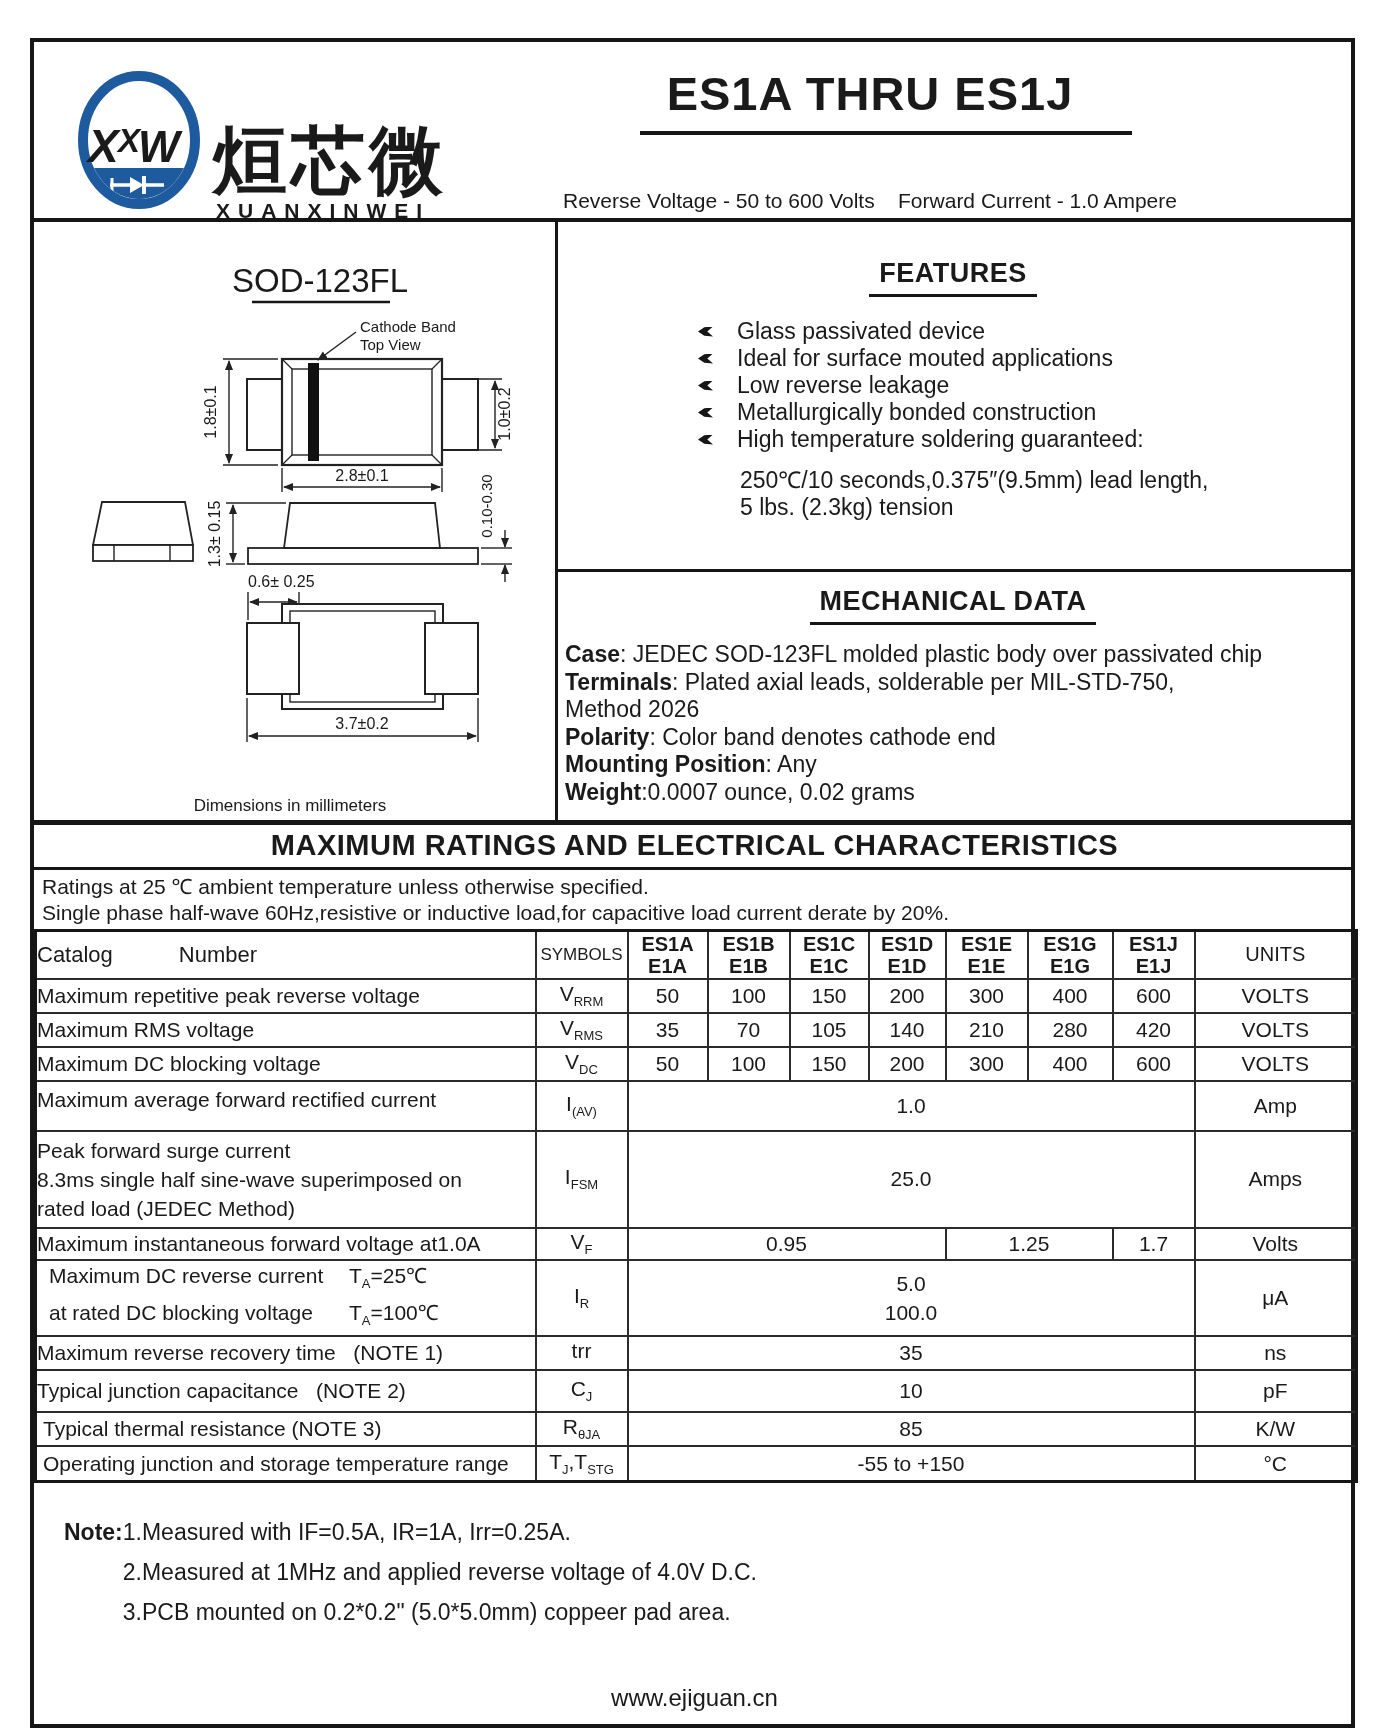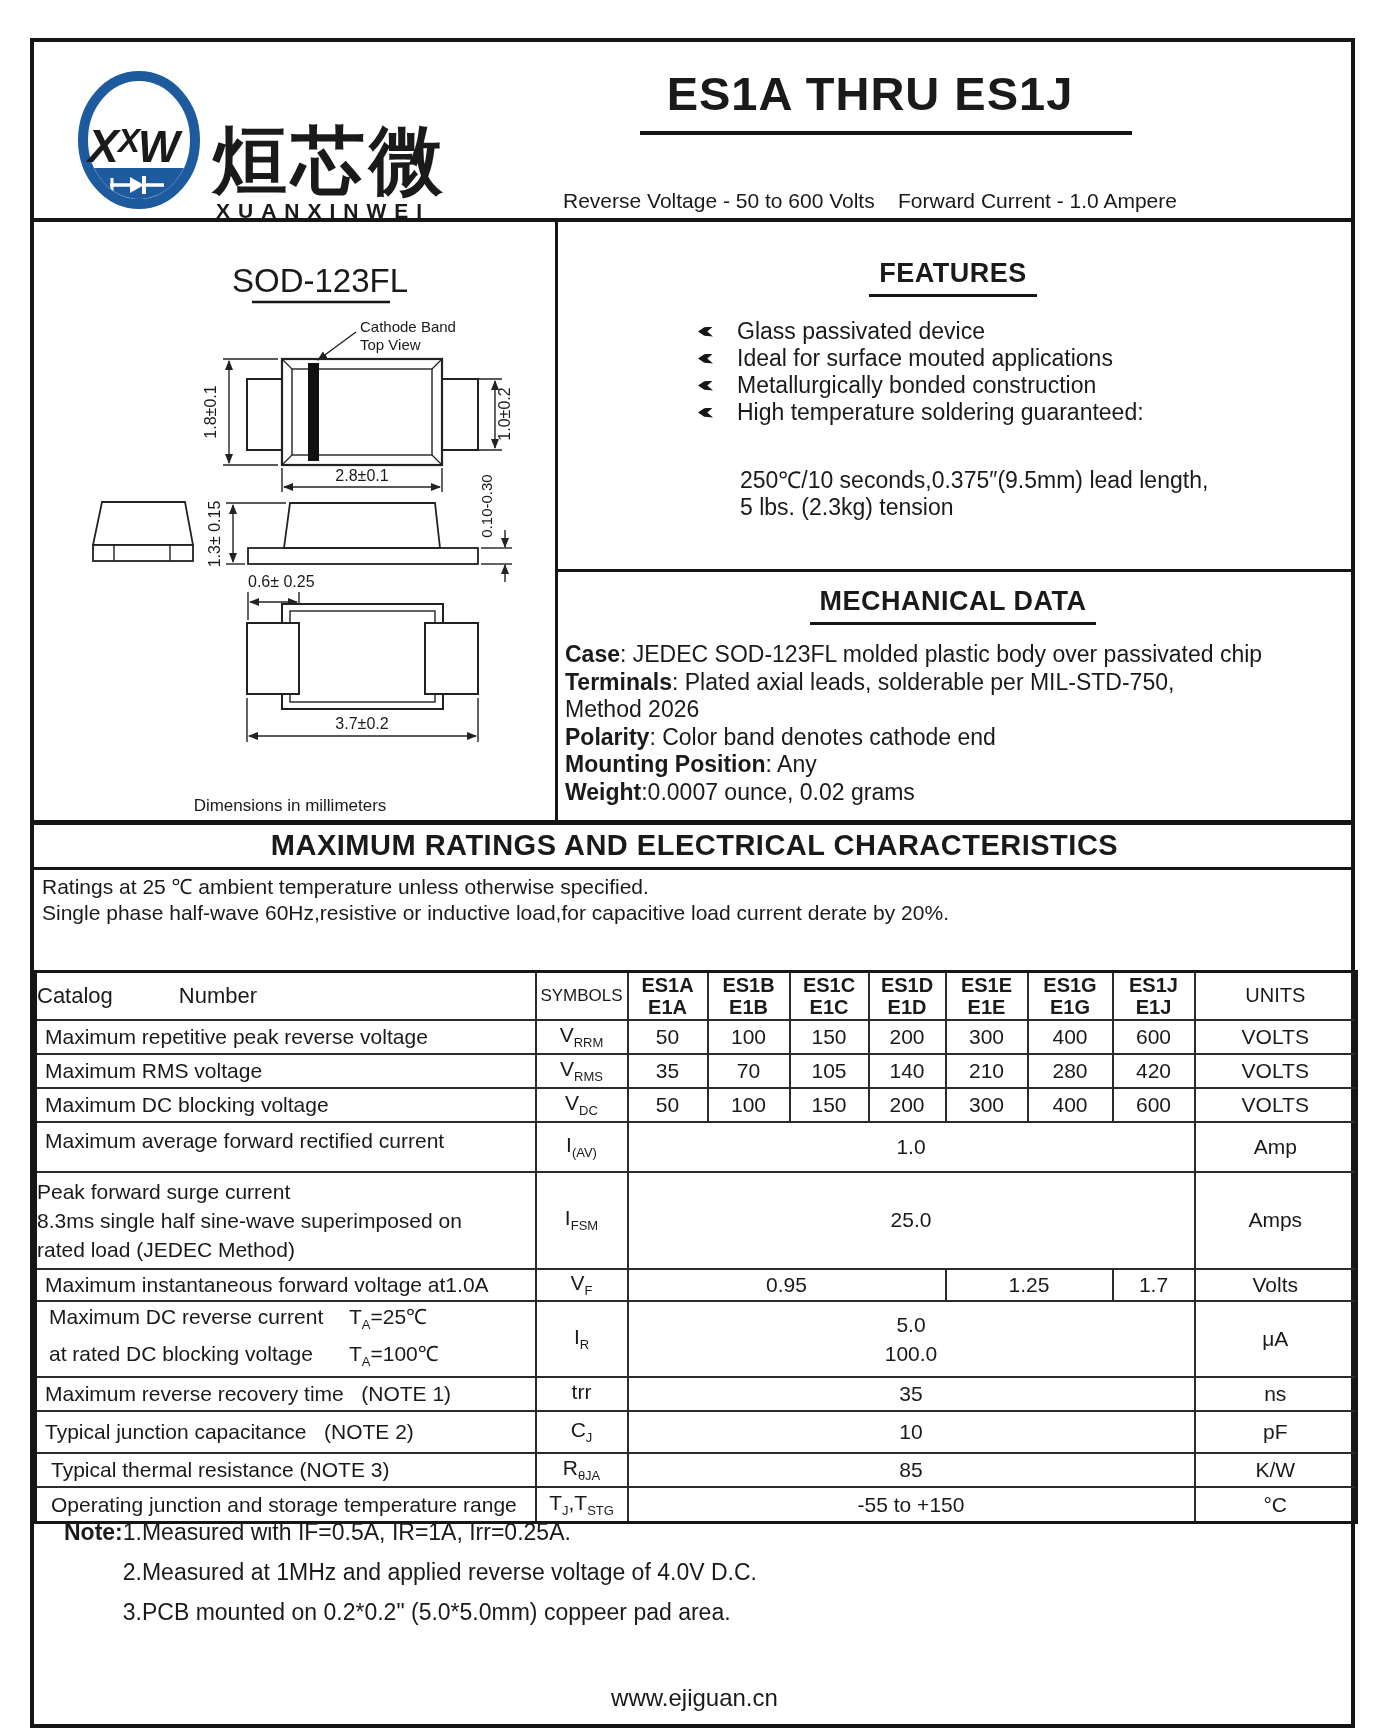--- a/index.html
+++ b/index.html
@@ -27,27 +27,27 @@
   .bullet{width:15px;height:10px;background:#161616;flex:0 0 15px;
           clip-path:polygon(0 50%,42% 8%,100% 0,62% 50%,100% 100%,42% 92%);}
   .feat-cont{position:absolute;left:740px;top:455px;font-size:23px;line-height:27px;margin-top:12px;}
   .mech-rows{position:absolute;left:565px;top:641px;width:785px;font-size:23px;line-height:27.5px;}
   .mech-rows b{font-weight:700;}
   
   .ratings-head{position:absolute;left:34px;top:829px;width:1321px;text-align:center;
                 font-size:29px;font-weight:700;letter-spacing:.5px;}
   .ratings-notes{position:absolute;left:42px;top:874px;font-size:21px;line-height:26px;}
   
-  table.spec{position:absolute;left:34px;top:970px;border-collapse:collapse;table-layout:fixed;
+  table.spec{position:absolute;left:34px;top:929px;border-collapse:collapse;table-layout:fixed;
              width:1321px;font-size:21px;}
   table.spec td,table.spec th{border:2px solid #2b2b2b;padding:0;vertical-align:middle;
              font-weight:400;color:#1a1a1a;}
   table.spec{border:3px solid #161616;}
   td.lbl{text-align:left;padding-left:12px;}
-  td.lbl span{white-space:pre;margin-left:8px;}
+  td.lbl span{white-space:pre;}
   td.sym,td.val,td.unit{text-align:center;}
   td.sym sub,.cond sub{font-size:13px;}
   th.parts div{line-height:22px;font-weight:700;font-size:20px;text-align:center;}
   th.units{font-weight:700;font-size:20px;text-align:center;}
   th.symh{font-size:17px;font-weight:400;text-align:center;vertical-align:top;padding-top:3px;}
   th.cat{text-align:left;vertical-align:bottom;padding:0 0 8px 30px;font-size:22px;}
   th.cat span{margin-right:66px;}
   .mline{line-height:29px;}
   .cond-line{display:flex;padding-left:12px;}
   .cond-line .ctxt{width:300px;white-space:pre;}
@@ -186,20 +186,24 @@
     <li>
         <span class="bullet"></span>
         <span>Glass passivated device</span>
       </li>
     <li>
         <span class="bullet"></span>
         <span>Ideal for surface mouted applications</span>
       </li>
     <li>
         <span class="bullet"></span>
+        <span>Low reverse leakage</span>
+      </li>
+    <li>
+        <span class="bullet"></span>
         <span>Metallurgically bonded construction</span>
       </li>
     <li>
         <span class="bullet"></span>
         <span>High temperature soldering guaranteed:</span>
       </li>
   </ul>
   <div class="feat-cont">
     <div>250℃/10 seconds,0.375″(9.5mm) lead length,</div>
     <div>5 lbs. (2.3kg) tension</div>

